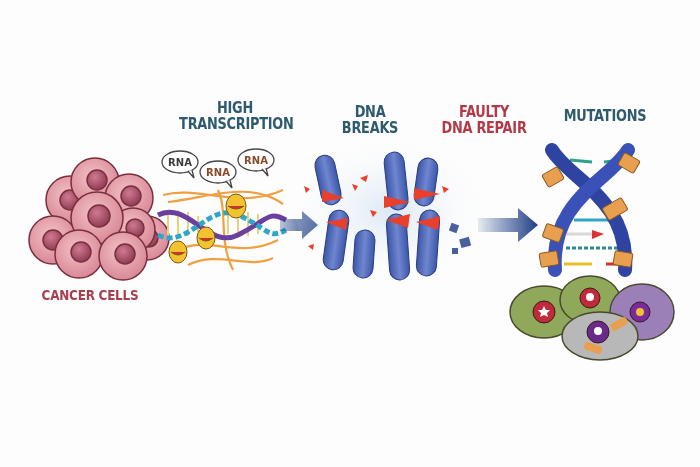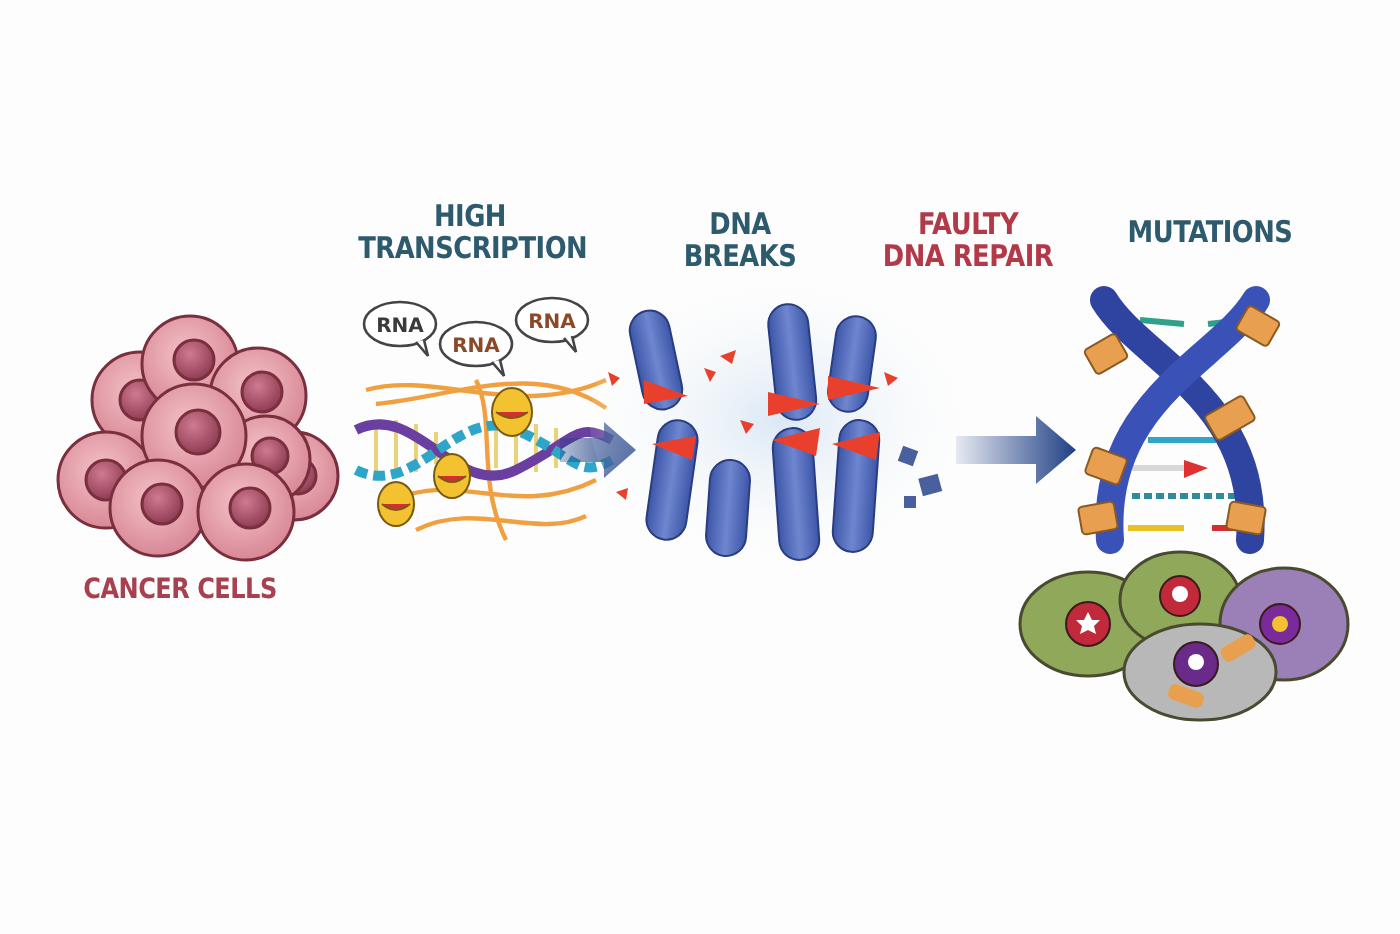--- a/index.html
+++ b/index.html
@@ -72,21 +72,21 @@
           <circle cx="66" cy="102" r="10" fill="url(#nucg)"></circle>
         </g>
       <g>
           <circle cx="108" cy="106" r="24" fill="url(#cellg)"></circle>
           <circle cx="110" cy="104" r="10" fill="url(#nucg)"></circle>
         </g>
     </g>
   </svg>
 </div>
 
-<div class="art" style="left:178px;top:140px;width:130px;height:140px;">
+<div class="art" style="left:158px;top:140px;width:130px;height:140px;">
   <svg width="130" height="140" viewBox="0 0 130 140">
 
     <g stroke="#444" stroke-width="1.3" fill="#fff">
       <ellipse cx="22" cy="22" rx="18" ry="11"></ellipse>
         <path d="M30 31 L36 38 L34 30"></path>
       <ellipse cx="60" cy="32" rx="18" ry="11"></ellipse>
         <path d="M68 41 L74 48 L72 40"></path>
       <ellipse cx="98" cy="20" rx="18" ry="11"></ellipse>
         <path d="M104 29 L110 36 L108 28"></path>
     </g>

